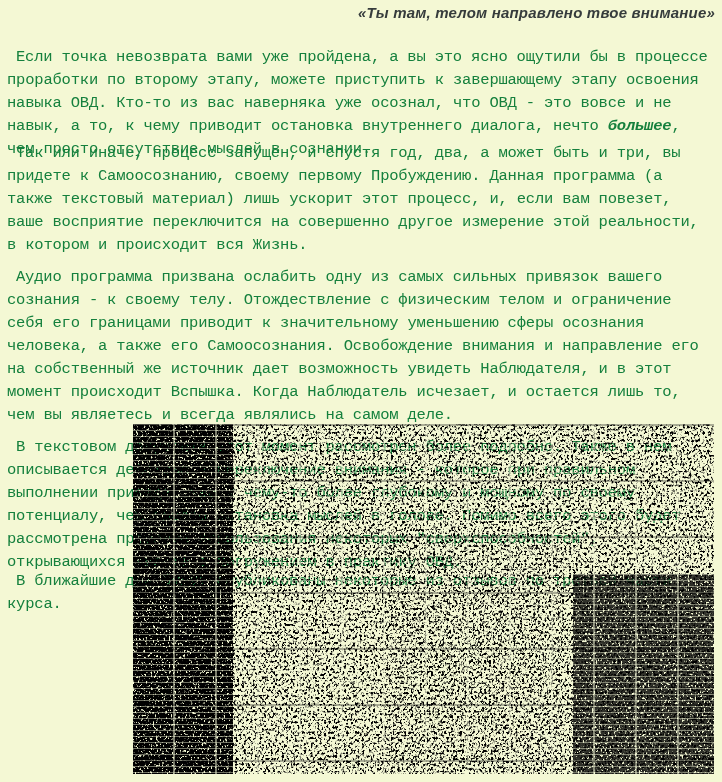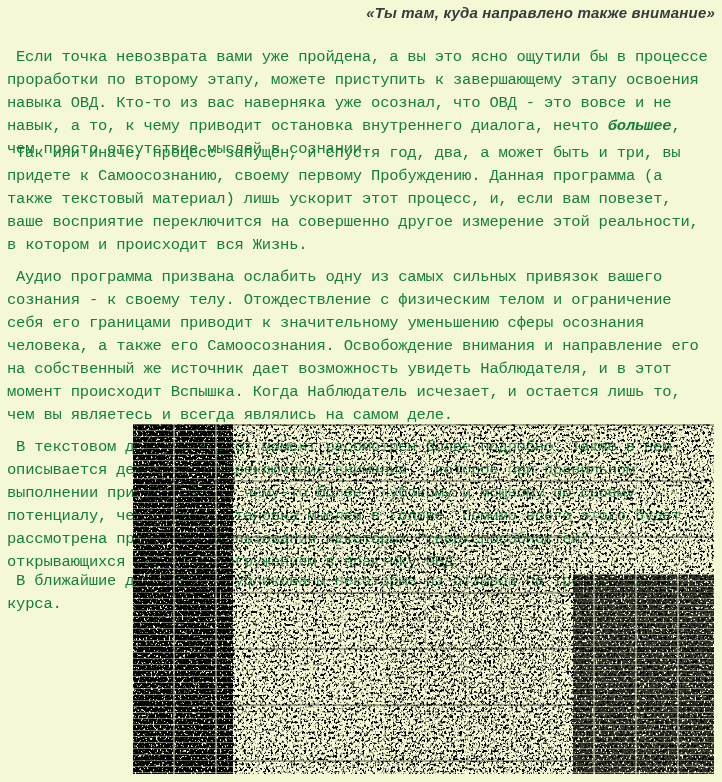--- a/index.html
+++ b/index.html
@@ -76,21 +76,21 @@
     background: repeating-linear-gradient(180deg,
       rgba(0,0,0,0.3) 0px, rgba(0,0,0,0.3) 2px,
       rgba(0,0,0,0) 2px, rgba(0,0,0,0) 56px);
   }
 </style>
 </head>
 <body>
 
 <div class="page">
 
-  <div class="page-title">«Ты там, куда направлено также внимание»</div>
+  <div class="page-title">«Ты там, телом направлено твое внимание»</div>
 
   <p class="para para-1"><span>Если точка невозврата вами уже пройдена, а вы это ясно ощутили бы в процессе проработки по второму этапу, можете приступить к завершающему этапу освоения навыка ОВД. Кто-то из вас наверняка уже осознал, что ОВД - это вовсе и не навык, а то, к чему приводит остановка внутреннего диалога, нечто </span><b class="bold-word">большее</b><span>, чем просто отсутствие мыслей в сознании.</span></p>
 
   <p class="para para-2">Так или иначе, процесс запущен, и спустя год, два, а может быть и три, вы придете к Самоосознанию, своему первому Пробуждению. Данная программа (а также текстовый материал) лишь ускорит этот процесс, и, если вам повезет, ваше восприятие переключится на совершенно другое измерение этой реальности, в котором и происходит вся Жизнь.</p>
 
   <p class="para para-3">Аудио программа призвана ослабить одну из самых сильных привязок вашего сознания - к своему телу. Отождествление с физическим телом и ограничение себя его границами приводит к значительному уменьшению сферы осознания человека, а также его Самоосознания. Освобождение внимания и направление его на собственный же источник дает возможность увидеть Наблюдателя, и в этот момент происходит Вспышка. Когда Наблюдатель исчезает, и остается лишь то, чем вы являетесь и всегда являлись на самом деле.</p>
 
   <p class="para para-4">В текстовом документе этот момент рассмотрен более подробно. Также в нем описывается действие - переключение внимания - которое при правильном выполнении приведет вас к чему-то более глубокому и мощному по своему потенциалу, чем просто остановка мыслей в голове. Помимо всего этого будет рассмотрена проблема использования некоторых "сверхспособностей", открывающихся вместе с погружением в практику ОВД.</p>
 
   <p class="para para-5">В ближайшие дни будут опубликованы некоторые из отзывов по третьей части курса.</p>

